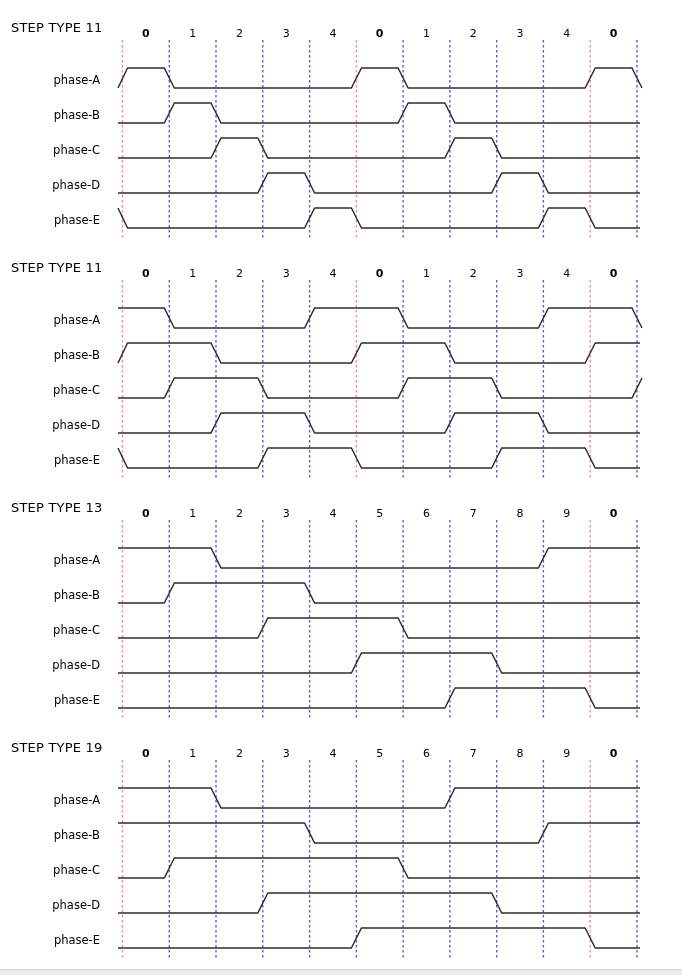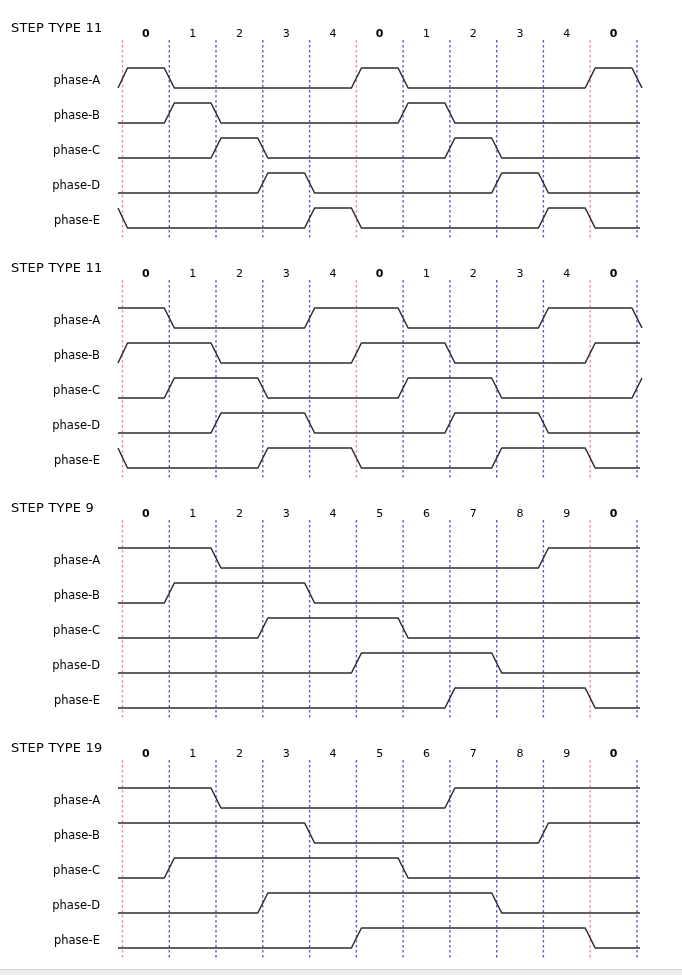--- a/index.html
+++ b/index.html
@@ -123,21 +123,21 @@
         <path d="M118 68 L211.0 68 L221.0 88 L538.4 88 L548.4 68 L640 68" fill="none" stroke="#2d2d2d" stroke-width="1.5" stroke-linejoin="round"></path>
         <text x="100" y="119" text-anchor="end" font-size="11.5" fill="#000000">phase-B</text>
         <path d="M118 123 L164.3 123 L174.3 103 L304.6 103 L314.6 123 L640 123" fill="none" stroke="#2d2d2d" stroke-width="1.5" stroke-linejoin="round"></path>
         <text x="100" y="154" text-anchor="end" font-size="11.5" fill="#000000">phase-C</text>
         <path d="M118 158 L257.8 158 L267.8 138 L398.1 138 L408.1 158 L640 158" fill="none" stroke="#2d2d2d" stroke-width="1.5" stroke-linejoin="round"></path>
         <text x="100" y="189" text-anchor="end" font-size="11.5" fill="#000000">phase-D</text>
         <path d="M118 193 L351.4 193 L361.4 173 L491.7 173 L501.7 193 L640 193" fill="none" stroke="#2d2d2d" stroke-width="1.5" stroke-linejoin="round"></path>
         <text x="100" y="224" text-anchor="end" font-size="11.5" fill="#000000">phase-E</text>
         <path d="M118 228 L444.9 228 L454.9 208 L585.2 208 L595.2 228 L640 228" fill="none" stroke="#2d2d2d" stroke-width="1.5" stroke-linejoin="round"></path>
       </svg>
-    <div class="ttl">STEP TYPE 9</div>
+    <div class="ttl">STEP TYPE 13</div>
   </section>
 
   <section class="td">
     <svg class="wave" width="682" height="240" viewBox="0 0 682 240">
         <line x1="122.5" y1="40" x2="122.5" y2="240" stroke="#ef8383" stroke-width="1.4" stroke-dasharray="2.5 2.5" stroke-opacity="0.9"></line>
         <line x1="169.3" y1="40" x2="169.3" y2="240" stroke="#4a4ad4" stroke-width="1.4" stroke-dasharray="2.5 2.5" stroke-opacity="0.9"></line>
         <line x1="216.0" y1="40" x2="216.0" y2="240" stroke="#4a4ad4" stroke-width="1.4" stroke-dasharray="2.5 2.5" stroke-opacity="0.9"></line>
         <line x1="262.8" y1="40" x2="262.8" y2="240" stroke="#4a4ad4" stroke-width="1.4" stroke-dasharray="2.5 2.5" stroke-opacity="0.9"></line>
         <line x1="309.6" y1="40" x2="309.6" y2="240" stroke="#4a4ad4" stroke-width="1.4" stroke-dasharray="2.5 2.5" stroke-opacity="0.9"></line>
         <line x1="356.4" y1="40" x2="356.4" y2="240" stroke="#4a4ad4" stroke-width="1.4" stroke-dasharray="2.5 2.5" stroke-opacity="0.9"></line>

